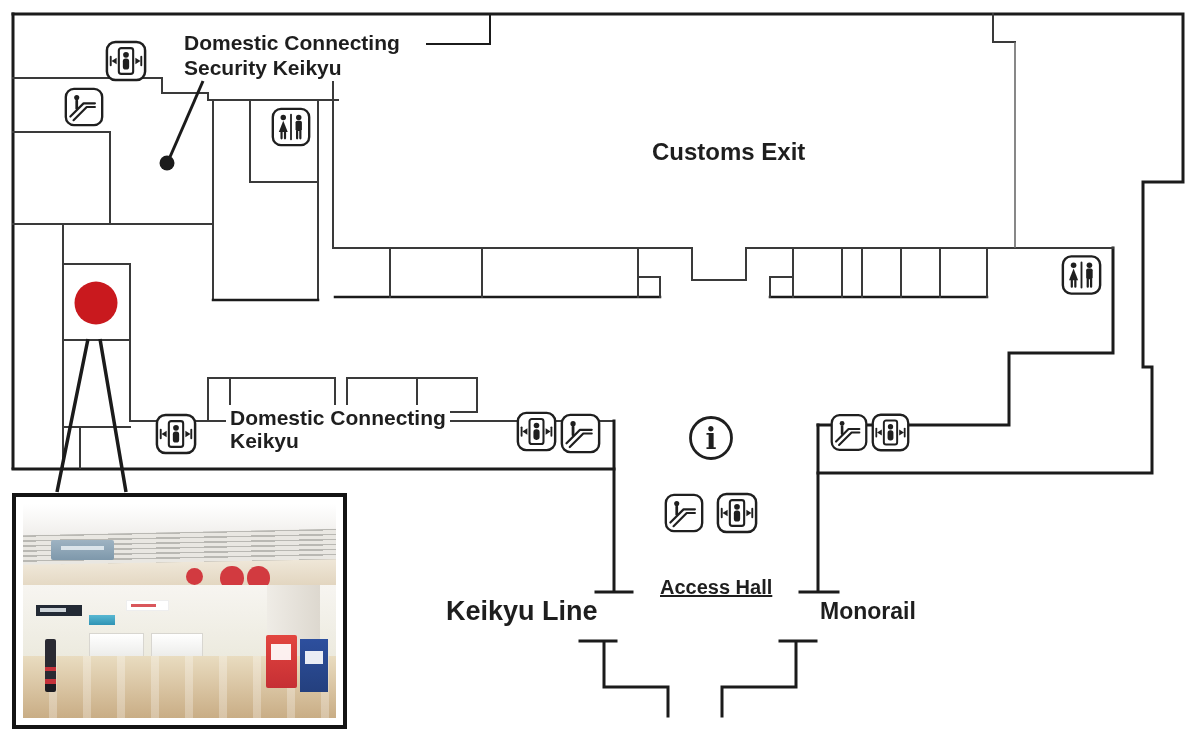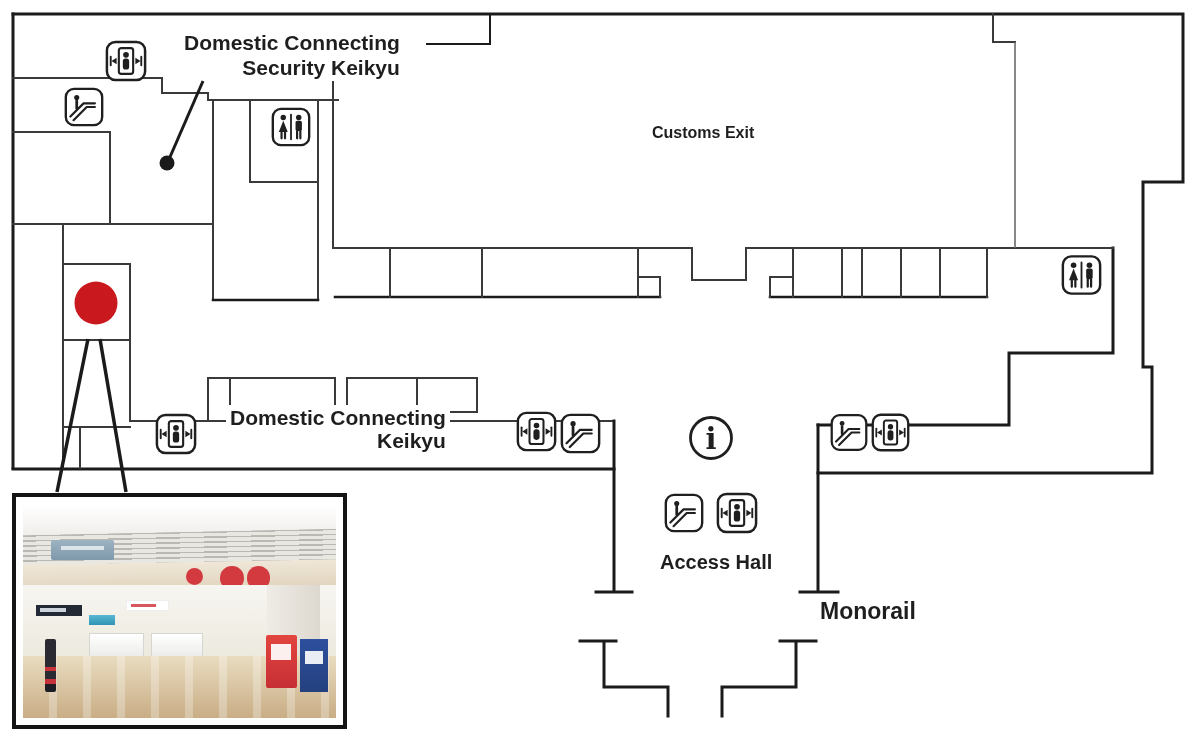--- a/index.html
+++ b/index.html
@@ -14,25 +14,25 @@
   .ldr{stroke:var(--c-wall,#1b1b1b);stroke-width:2;fill:none;}
   .ldr3{stroke:var(--c-wall,#1b1b1b);stroke-width:3;fill:none;}
   .callout{stroke:var(--c-wall,#1b1b1b);stroke-width:3.5;fill:none;}
   .dotfill{fill:var(--c-wall,#1b1b1b);}
   .redmark{fill:var(--c-red_marker,#c9191e);}
   
   .ic-box{fill:#fff;stroke:var(--c-icon_stroke,#1f1f1f);stroke-width:2.6;}
   .ic-st{stroke:var(--c-icon_stroke,#1f1f1f);fill:none;stroke-linecap:round;stroke-linejoin:round;}
   .ic-fl{fill:var(--c-icon_stroke,#1f1f1f);stroke:none;}
   
-  .lbl{position:absolute;white-space:nowrap;font-weight:bold;color:var(--c-text,#1e1e1e);text-align:right;}
+  .lbl{position:absolute;white-space:nowrap;font-weight:bold;color:var(--c-text,#1e1e1e);}
   .lbl-security{left:184px;top:30px;font-size:21px;line-height:25px;}
-  .lbl-customs{left:652px;top:124px;font-size:16px;}
+  .lbl-customs{left:652px;top:138px;font-size:24px;}
   .lbl-flights{left:226px;top:405px;font-size:21px;line-height:23px;background:#fff;padding:1px 4px;}
-  .lbl-access{left:660px;top:551px;font-size:20px;}
+  .lbl-access{left:660px;top:576px;font-size:20px;text-decoration:underline;}
   .lbl-keikyu{left:446px;top:596px;font-size:27px;}
   .lbl-monorail{left:820px;top:598px;font-size:23px;}
   
   .photo{position:absolute;left:12px;top:493px;width:335px;height:236px;box-sizing:border-box;
          border:4px solid #141414;background:#fff;padding:7px;}
   .scene{position:relative;width:100%;height:100%;overflow:hidden;background:#f7f6f3;}
   .scene *{position:absolute;}
   .sc-ceiling{top:0;left:0;right:0;height:16%;background:linear-gradient(#ffffff,#efedea);}
   .sc-grille{top:13%;left:-2%;right:-2%;height:15%;transform:rotate(-1.2deg);
      background:repeating-linear-gradient(180deg,var(--c-photo_grille,#b9b8b3) 0 1.5px,#e9e7e2 1.5px 5px);}
@@ -177,20 +177,21 @@
   </div>
 
   <div class="lbl lbl-customs">Customs Exit</div>
 
   <div class="lbl lbl-flights">
     <span>Domestic Connecting</span><br>
     <span>Keikyu</span>
   </div>
 
   <div class="lbl lbl-access">Access Hall</div>
+  <div class="lbl lbl-keikyu">Keikyu Line</div>
   <div class="lbl lbl-monorail">Monorail</div>
 
   <div class="photo" title="Airport check-in lobby interior photo">
     <div class="scene">
       <div class="sc-ceiling"></div>
       <div class="sc-grille"></div>
       <div class="sc-fascia"></div>
       <div class="sc-sign-hang">
           <i></i>
         </div>

